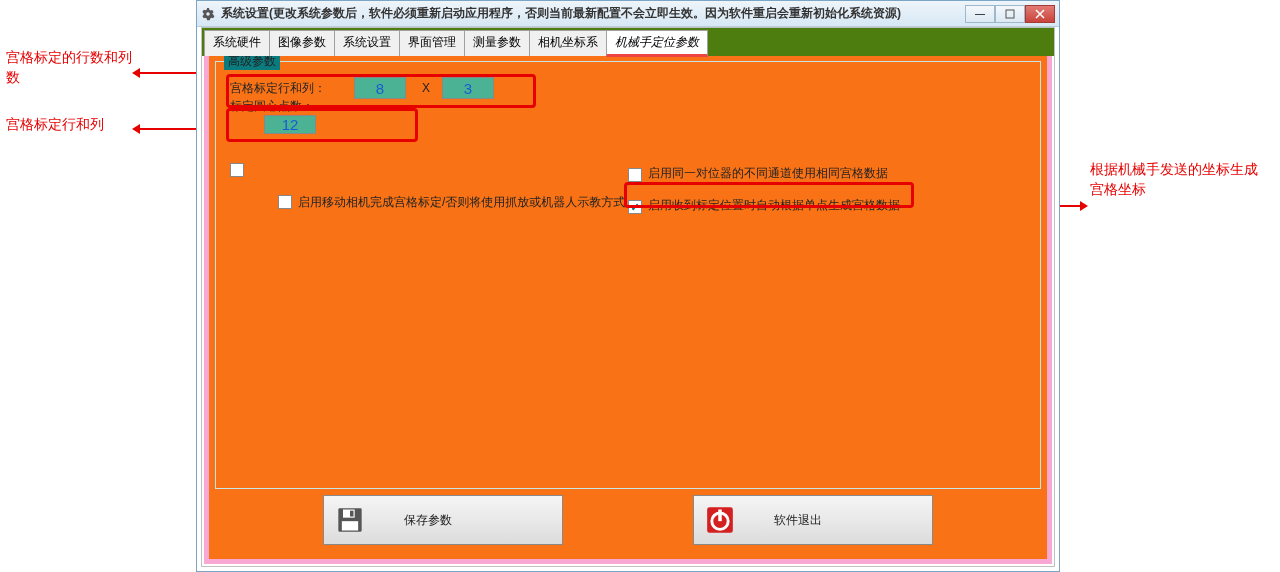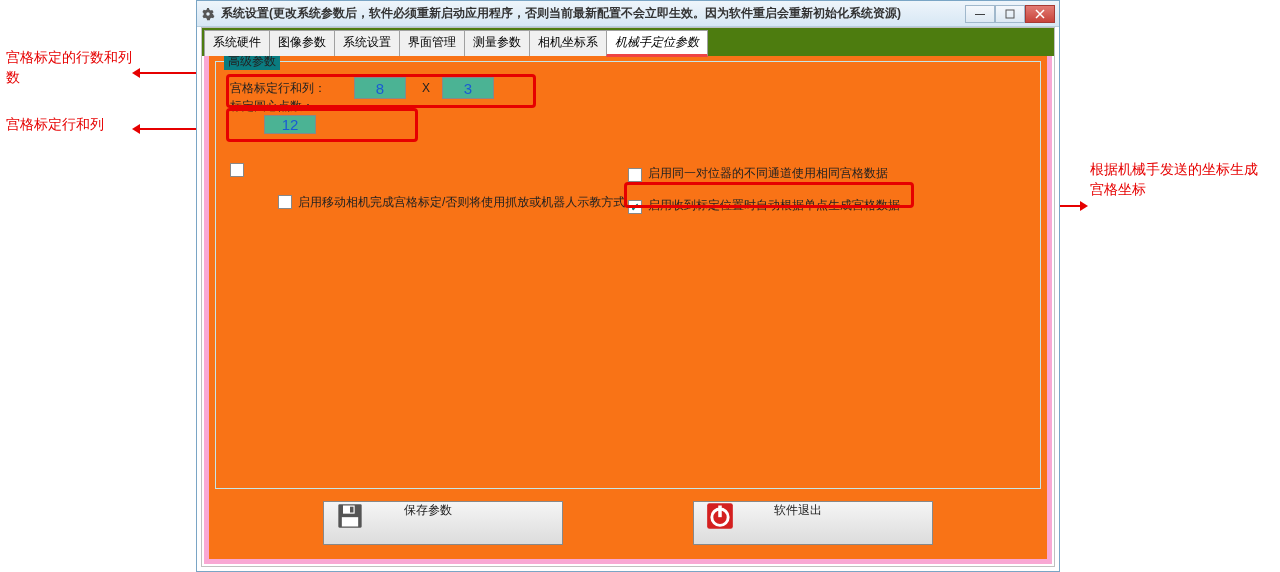--- a/index.html
+++ b/index.html
@@ -197,25 +197,25 @@
     
     .btnbar {
       position: absolute;
       left: 0; right: 0; bottom: 14px;
       display: flex;
       justify-content: center;
       gap: 130px;
     }
     .bigbtn {
       width: 240px;
-      height: 44px;
+      height: 50px;
       background: linear-gradient(#f5f5f5,#dcdcdc);
       border: 1px solid #888;
       display: flex;
-      align-items: flex-start;
+      align-items: center;
       gap: 40px;
       padding: 0 12px;
       cursor: pointer;
     }
     .bigbtn .icon { width: 28px; height: 28px; }
     .bigbtn .icon svg { width: 100%; height: 100%; }
     .bigbtn .txt { font-size: 12px; color: #222; }
   </style>
 </head>
 <body>

